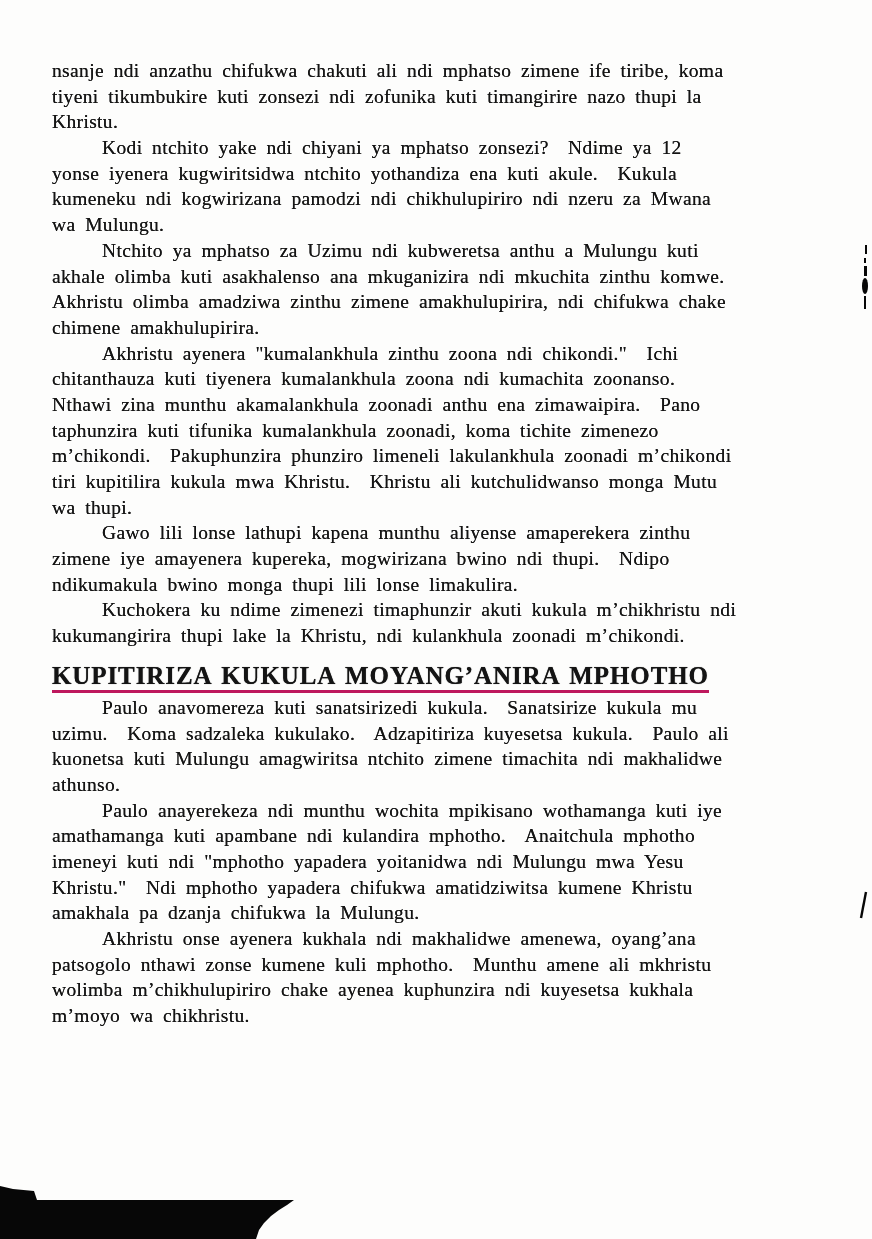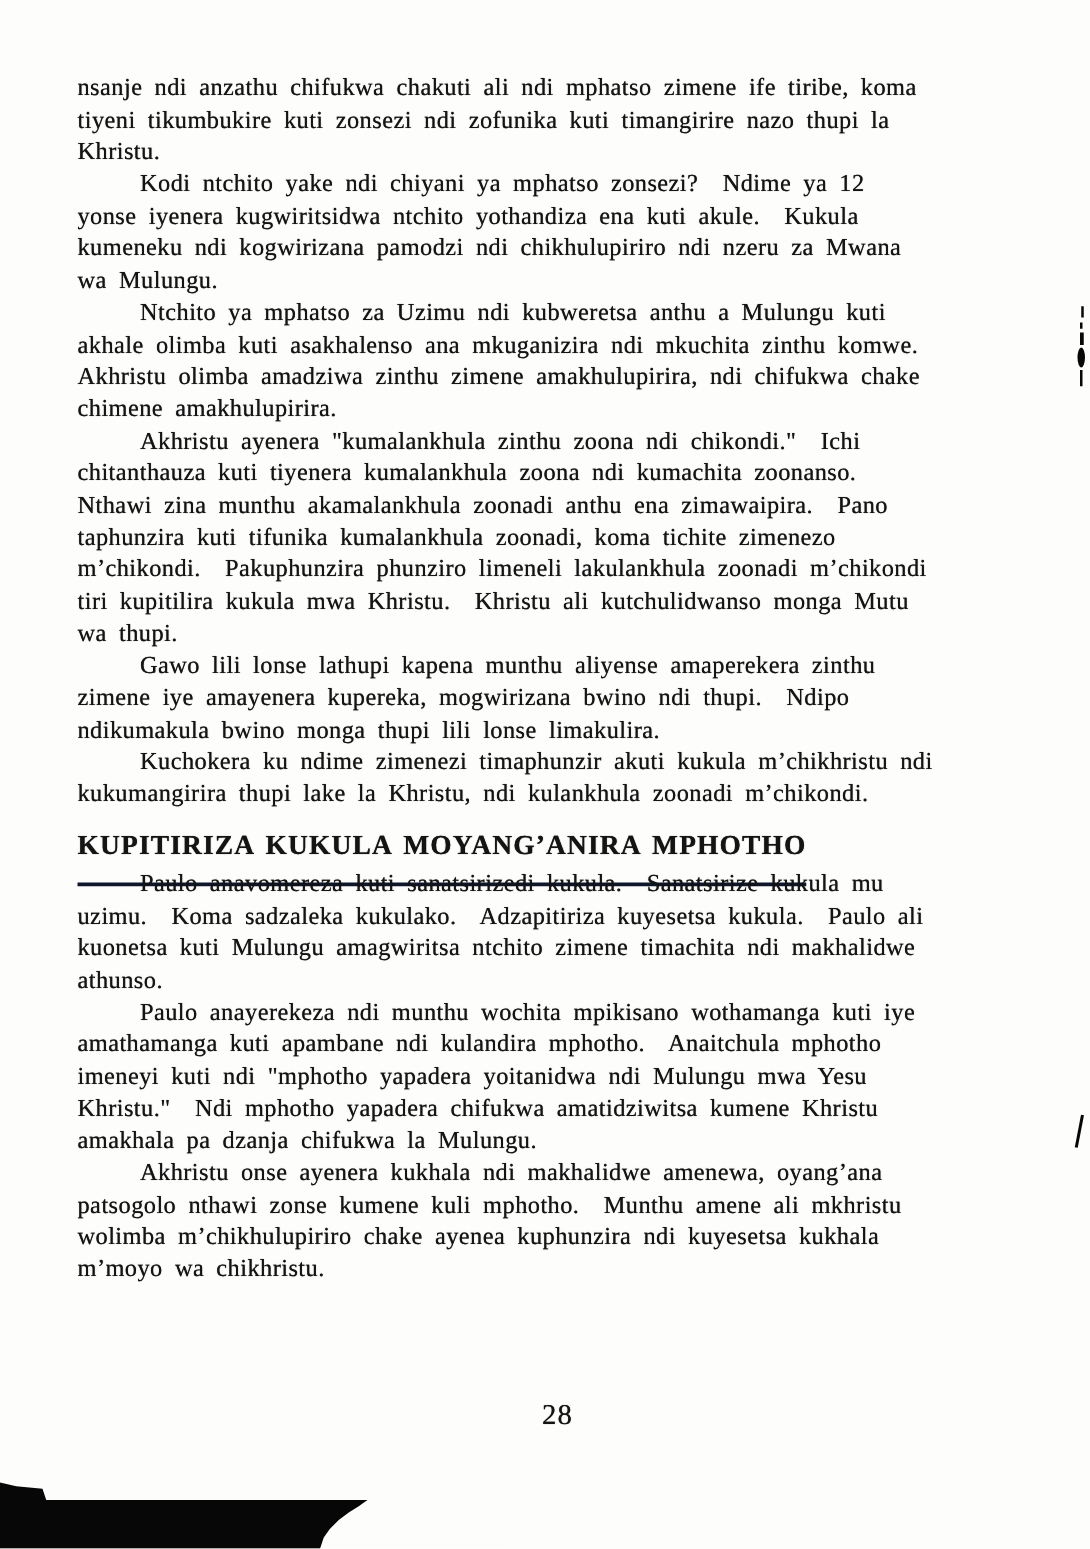--- a/index.html
+++ b/index.html
@@ -11,21 +11,21 @@
     position: relative;
     width: 872px;
     height: 1239px;
     background: #fdfdfc;
     overflow: hidden;
     font-family: "Liberation Serif", "DejaVu Serif", serif;
     color: #141414;
   }
   .text-column {
     position: absolute;
-    left: 62px;
+    left: 52px;
     top: 58px;
     width: 756px;
   }
   .paragraph { margin: 0; }
   .line {
     white-space: pre;
     font-size: 19.5px;
     line-height: 25.7px;
     height: 25.7px;
     word-spacing: 4.5px;
@@ -34,26 +34,26 @@
   }
   .line.indent { text-indent: 50px; }
   .heading {
     margin-top: 14px;
     margin-bottom: 2px;
     line-height: 26px;
     height: 30px;
   }
   .heading-text {
     display: inline-block;
-    font-size: 22px;
+    font-size: 25px;
     font-weight: 700;
     letter-spacing: 0.9px;
     word-spacing: 3px;
-    border-bottom: 3px solid #0f172a;
-    padding-bottom: 17px;
+    border-bottom: 3px solid #be185d;
+    padding-bottom: 1px;
     text-shadow: 0 0 0.7px rgba(10,10,10,0.9);
   }
   .page-number {
     position: absolute;
     left: 0;
     top: 1119px;
     width: 100%;
     text-align: center;
     padding-left: 20px;
     box-sizing: border-box;
@@ -122,21 +122,20 @@
         <div class="line">amakhala pa dzanja chifukwa la Mulungu.</div>
       </div>
       <div class="paragraph">
         <div class="line indent">Akhristu onse ayenera kukhala ndi makhalidwe amenewa, oyang’ana</div>
         <div class="line">patsogolo nthawi zonse kumene kuli mphotho.  Munthu amene ali mkhristu</div>
         <div class="line">wolimba m’chikhulupiriro chake ayenea kuphunzira ndi kuyesetsa kukhala</div>
         <div class="line">m’moyo wa chikhristu.</div>
       </div>
     </div>
 
-  <div class="page-number">28</div>
 
   <svg class="artifact smudge-bottom-left" width="300" height="59" viewBox="0 0 300 59">
     <polygon fill="#070707" points="0,6 13,9 34,11 37,20 294,20 287,25 279,30 271,36 264,43 259,50 256,59 0,59"></polygon>
   </svg>
 
   <svg class="artifact ink-mark-upper-right" width="14" height="72" viewBox="0 0 14 72">
     <rect x="9" y="3" width="2" height="9" fill="#070707"></rect>
     <rect x="8" y="16" width="2" height="5" fill="#070707"></rect>
     <rect x="8" y="24" width="3" height="10" fill="#070707"></rect>
     <ellipse cx="9" cy="44" rx="3" ry="8" fill="#070707"></ellipse>

